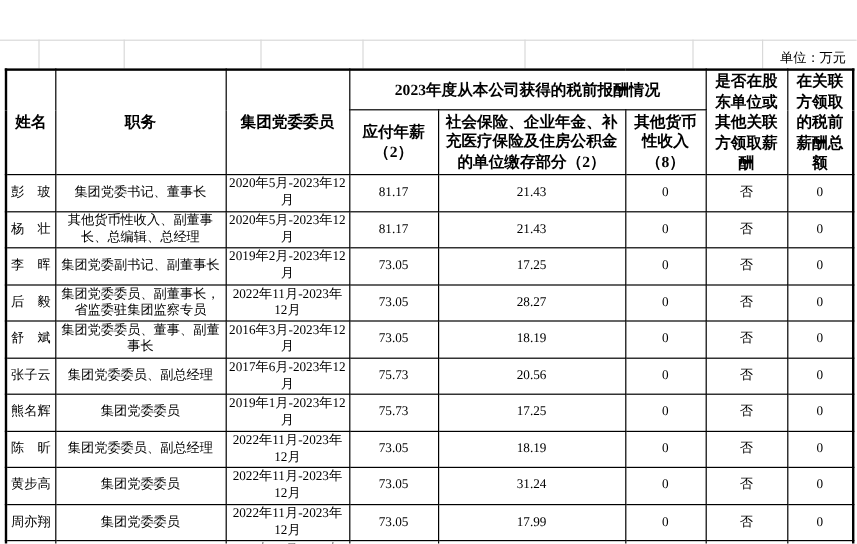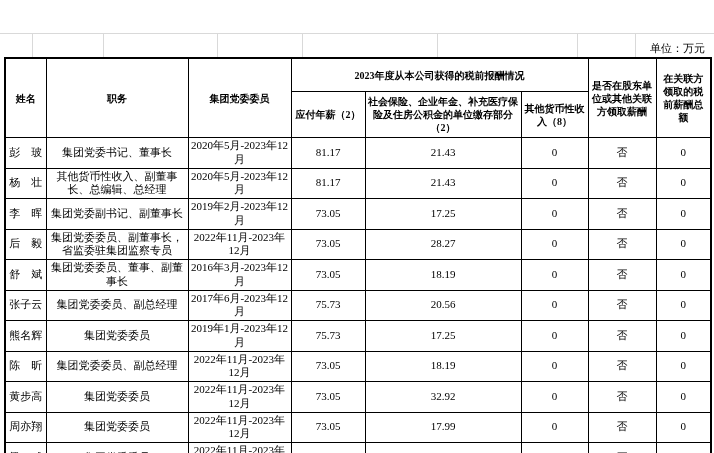--- a/index.html
+++ b/index.html
@@ -31,21 +31,21 @@
     border-collapse:collapse;
     table-layout:fixed;
     border:2px solid #000;
   }
   table.salary th, table.salary td{
     border:1px solid #000;
     padding:1px 2px;
     overflow:hidden;
   }
   table.salary th{
-    font-size:10px;
+    font-size:13px;
     font-weight:bold;
     text-align:center;
     vertical-align:middle;
     line-height:1.3;
   }
   tr.group-row th{height:30px;}
   tr.sub-row th{height:43px;}
   table.salary td{
     font-size:11px;
     text-align:center;
@@ -183,21 +183,21 @@
           <td class="c-insurance">18.19</td>
           <td class="c-other">0</td>
           <td class="c-flag">否</td>
           <td class="c-related_total">0</td>
         </tr>
         <tr>
           <td class="c-name">黄步高</td>
           <td class="c-position">集团党委委员</td>
           <td class="c-term">2022年11月-2023年12月</td>
           <td class="c-salary">73.05</td>
-          <td class="c-insurance">32.92</td>
+          <td class="c-insurance">31.24</td>
           <td class="c-other">0</td>
           <td class="c-flag">否</td>
           <td class="c-related_total">0</td>
         </tr>
         <tr>
           <td class="c-name">周亦翔</td>
           <td class="c-position">集团党委委员</td>
           <td class="c-term">2022年11月-2023年12月</td>
           <td class="c-salary">73.05</td>
           <td class="c-insurance">17.99</td>

